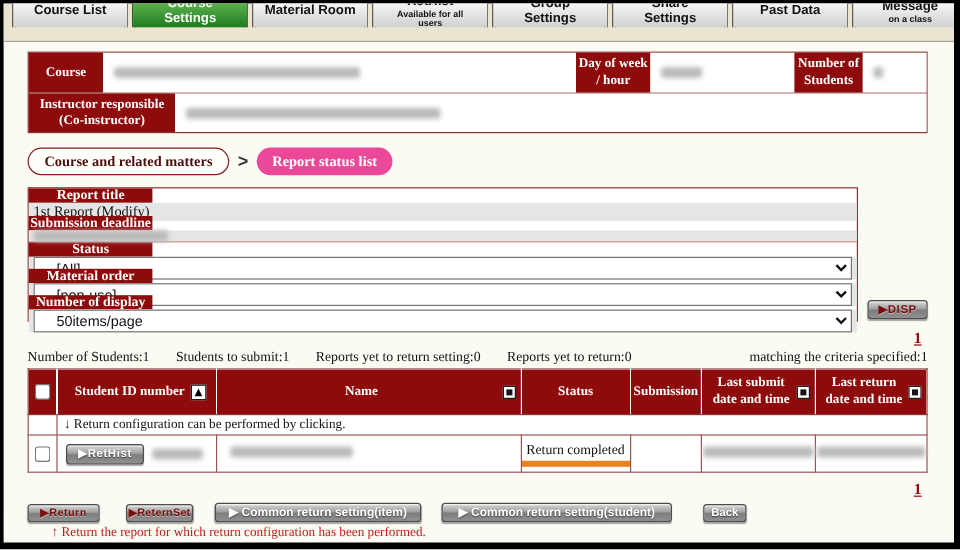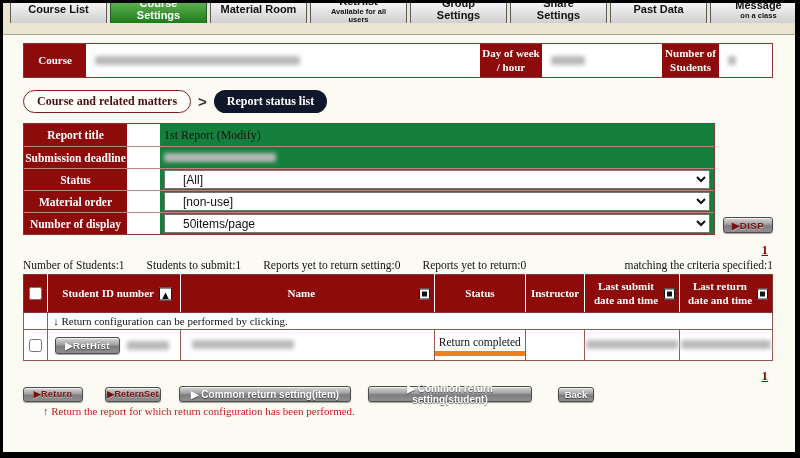--- a/index.html
+++ b/index.html
@@ -43,34 +43,34 @@
   .redacted { display:inline-block; height:9px; border-radius:2px; background:#b9b9b9; filter:blur(2px); }
 
   
   .breadcrumb { margin-top:12px; display:flex; align-items:center; gap:7px; }
   .crumb-parent {
     border:1.5px solid #7d2020; border-radius:14px; background:#fffef9;
     padding:3px 13px; font-weight:bold; font-size:12px; color:#4a1010; cursor:pointer;
   }
   .crumb-sep { font-family:"Liberation Sans",sans-serif; font-size:15px; color:#333; font-weight:bold; }
   .crumb-current {
-    background:#0f172a; color:#fff; border-radius:14px; padding:4px 13px;
+    background:#ec4899; color:#fff; border-radius:14px; padding:4px 13px;
     font-weight:bold; font-size:12px;text-align:right;
   }
 
   
   .filterwrap { margin-top:10px; display:flex; align-items:flex-end; }
   .filtertable { flex:1; border:1px solid #8a3535; background:#fff; }
-  .frow { display:flex; height:22px; }
+  .frow { display:flex; height:22px;flex-direction:column; }
   .frow + .frow { border-top:1px solid #bb8484; }
   .flabel {
     width:103px; background:#8e0b0b; color:#fff; font-weight:bold; font-size:11.5px;
     display:flex; align-items:center; justify-content:center; text-align:center;
   }
-  .fvalue { flex:1; background:#15803d; display:flex; align-items:center; padding:0 4px; font-size:12px;margin-left:33px; }
+  .fvalue { flex:1; background:#e5e5e5; display:flex; align-items:center; padding:0 4px; font-size:12px; }
   .fvalue select {
     width:100%; height:19px; font-family:"Liberation Sans",sans-serif; font-size:12px;
     border:1px solid #767676; background:#fff; color:#111;padding-left:14px;
   }
 
   
   .btn {
     font-family:"Liberation Sans",sans-serif; font-weight:bold;
     border:1px solid #4c4c4c; border-radius:3px;
     background:linear-gradient(#d9d9d9 0%, #a0a0a0 45%, #7d7d7d 55%, #909090 100%);
@@ -120,21 +120,21 @@
   .idcell-inner { display:flex; align-items:center; }
   .status-cell { padding:0; vertical-align:middle; }
   .status-text { padding:2px 4px 0 4px; }
   .orange-bar { height:5px; background:#ed8022; margin-top:3px; width:100%; }
 
   
   .actions { display:flex; align-items:center; margin-top:2px; }
   .act-return    { width:60px; height:15px; font-size:9px; letter-spacing:.4px; }
   .act-reternset { width:56px; height:15px; font-size:9px; letter-spacing:.2px; margin-left:22px; }
   .act-common-item    { width:172px; height:16px; font-size:10px; margin-left:18px; }
-  .act-common-student { width:164px; height:16px; font-size:10px; margin-left:17px; }
+  .act-common-student { width:192px; height:16px; font-size:10px; margin-left:17px; }
   .act-back      { width:36px; height:15px; font-size:9.5px; margin-left:26px; }
   .footnote { color:#c21d1d; font-size:11px; margin-top:3px;margin-left:20px; }
 
   input[type="checkbox"] { width:13px; height:13px; margin:0; vertical-align:middle; cursor:pointer; }
 </style>
 </head>
 <body>
 
 <div class="screen">
 
@@ -175,20 +175,26 @@
         <div class="cell-value" style="flex:1;">
             <span class="redacted" style="width:205px;"></span>
           </div>
         <div class="cell-label" style="width:62px;">Day of week / hour</div>
         <div class="cell-value" style="width:120px;">
             <span class="redacted" style="width:34px;"></span>
           </div>
         <div class="cell-label" style="width:57px;">Number of Students</div>
         <div class="cell-value" style="width:53px;">
             <span class="redacted" style="width:8px;"></span>
+          </div>
+      </div>
+      <div class="inforow">
+        <div class="cell-label" style="width:122px;">Instructor responsible (Co-instructor)</div>
+        <div class="cell-value" style="flex:1;">
+            <span class="redacted" style="width:212px;"></span>
           </div>
       </div>
     </div>
 
     <div class="breadcrumb">
       <span class="crumb-parent">Course and related matters</span>
       <span class="crumb-sep">&gt;</span>
       <span class="crumb-current">Report status list</span>
     </div>
 
@@ -253,21 +259,21 @@
         <th class="no-pad"><input type="checkbox" style=""></th>
         <th>
           <span>Student ID number</span>
           <span class="sortbox">▲</span>
         </th>
         <th>
           <span>Name</span>
           <span class="colbox"></span>
         </th>
         <th class="no-pad"><span>Status</span></th>
-        <th class="no-pad"><span>Instructor</span></th>
+        <th class="no-pad"><span>Submission</span></th>
         <th>
           <span>Last submit date and time</span>
           <span class="colbox"></span>
         </th>
         <th>
           <span>Last return date and time</span>
           <span class="colbox"></span>
         </th>
       </tr>
       <tr class="noterow">

